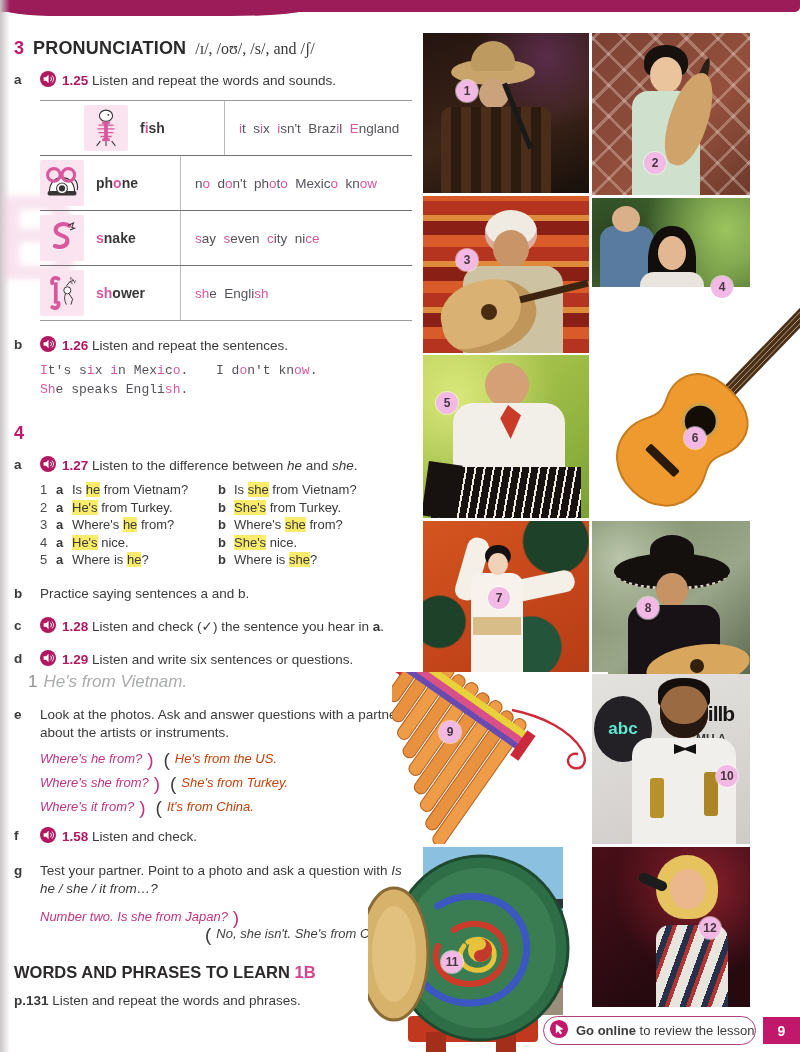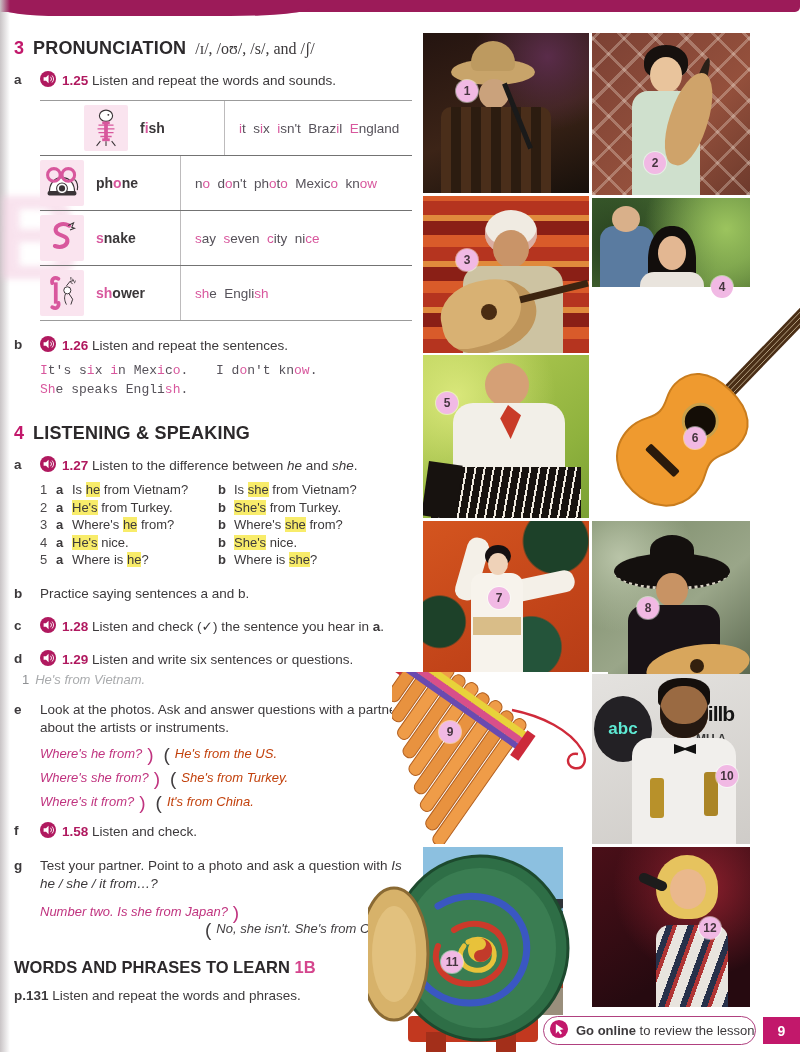--- a/index.html
+++ b/index.html
@@ -49,21 +49,21 @@
              font-size:13px;line-height:19px;color:#56525a;font-family:Liberation Mono, monospace;}
 
   
   .pairs{margin:6px 0 0 26px;font-size:13px;line-height:17.5px;}
   .pair{display:flex;}
   .pair .pn{flex:0 0 16px;color:#4c494b;}
   .pair .pl{flex:0 0 16px;font-weight:bold;}
   .pair .pa{flex:0 0 146px;}
   .pair .pb{flex:1;}
 
-  .answer-line{margin:3px 0 0 8px;font-size:13px;}
+  .answer-line{margin:3px 0 0 14px;font-size:17px;}
   .ans-num{color:#8f9194;margin-right:6px;}
   .gray-it{color:#a9abad;font-style:italic;}
 
   
   .bubbles{margin:8px 0 0 26px;}
   .bub-row{display:flex;align-items:flex-start;margin-top:9px;font-size:13px;font-style:italic;}
   .bub-q{color:#c0337f;}
   .bub-a{color:#c2410c;}
   .tail{font-style:normal;font-size:19px;line-height:14px;position:relative;top:2px;padding:0 5px;}
   .tail-q{color:#c0337f;}
@@ -304,21 +304,20 @@
       </div>
     </div>
     <div class="sent-grid">
       <div><span class="seg-pk">I</span><span>t's s</span><span class="seg-pk">i</span><span>x </span><span class="seg-pk">i</span><span>n Mex</span><span class="seg-pk">i</span><span>c</span><span class="seg-pk">o</span><span>.</span></div>
       <div><span>I d</span><span class="seg-pk">o</span><span>n't kn</span><span class="seg-pk">ow</span><span>.</span></div>
       <div><span class="seg-pk">Sh</span><span>e speaks Engli</span><span class="seg-pk">sh</span><span>.</span></div>
     </div>
 
     <div class="sec-head" style="margin-top:24px;">
       <span class="sec-num">4</span>
-      <span class="sec-title">LISTENING &amp; SPEAKING</span>
     </div>
 
     <div class="item">
       <div class="item-letter">a</div>
       <div class="item-body">
         <span class="audio">
           <svg viewBox="0 0 20 20" width="16" height="16">
               <circle cx="10" cy="10" r="10" fill="#b0195f"></circle>
               <path d="M4.5 7.8v4.4h3l3.2 3V4.8l-3.2 3z" fill="#fff"></path>
               <path d="M13.2 7.2a4.2 4.2 0 010 5.6M15 5.6a6.6 6.6 0 010 8.8" stroke="#fff" stroke-width="1.1" fill="none"></path>

